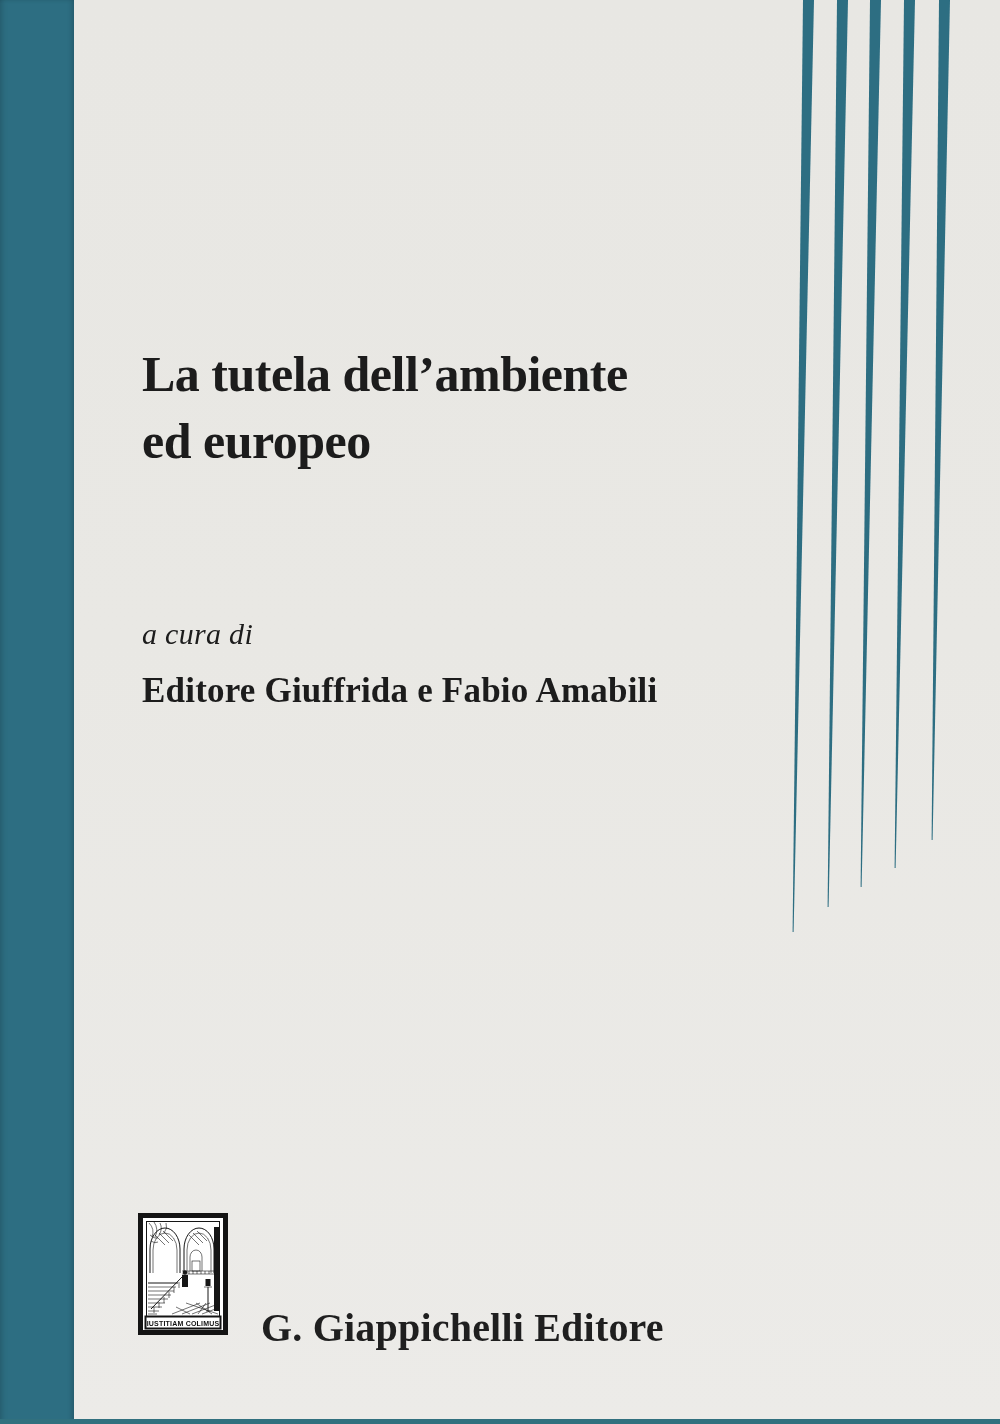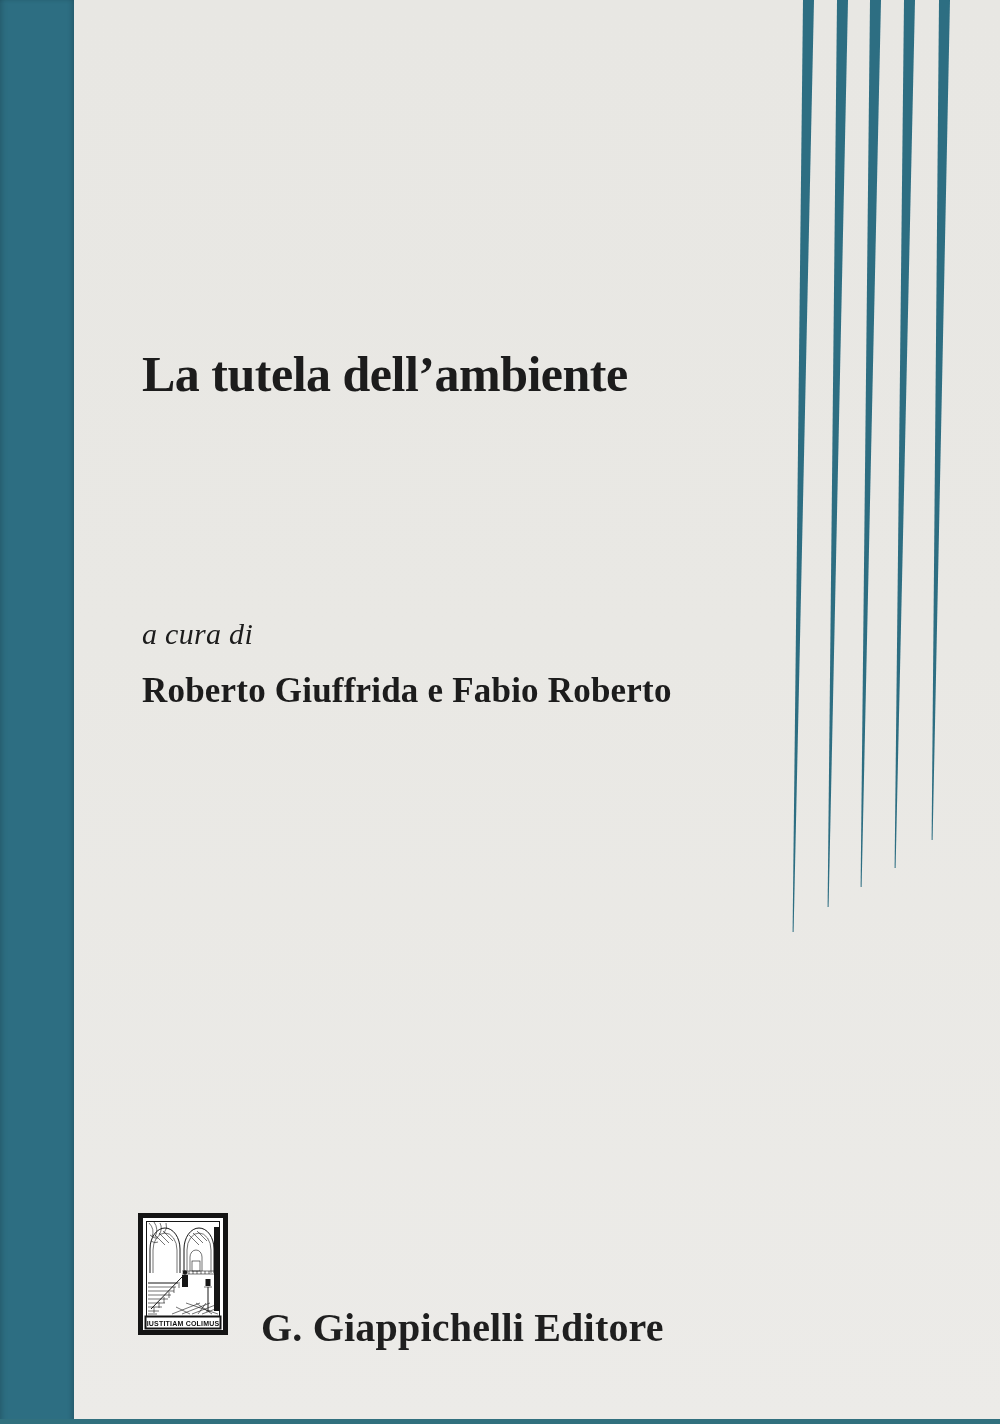--- a/index.html
+++ b/index.html
@@ -111,25 +111,26 @@
   <svg class="stripes" viewBox="0 0 1000 1424" preserveAspectRatio="none" aria-hidden="true">
     <polygon class="stripe" points="803,0 814,0 793.6,932 792.6,932"></polygon>
     <polygon class="stripe" points="837,0 848,0 828.6,907 827.6,907"></polygon>
     <polygon class="stripe" points="870,0 881,0 861.6,887 860.6,887"></polygon>
     <polygon class="stripe" points="904,0 915,0 895.6,868 894.6,868"></polygon>
     <polygon class="stripe" points="939,0 950,0 932.6,840 931.6,840"></polygon>
   </svg>
 
   <div class="title-block">
     <div class="title-line">La tutela dell’ambiente</div>
+    <div class="title-line">ed europeo</div>
   </div>
 
   <div class="editors-block">
     <div class="edited-by">a cura di</div>
-    <div class="editors">Roberto Giuffrida e Fabio Roberto</div>
+    <div class="editors">Editore Giuffrida e Fabio Amabili</div>
   </div>
 
   <div class="publisher-row">
     <svg class="logo" viewBox="0 0 90 122" aria-hidden="true">
 
       <rect x="2.5" y="2.5" width="85" height="117" fill="#ffffff" stroke="#141414" stroke-width="5"></rect>
       <rect x="8.5" y="8.5" width="73" height="105" fill="#ffffff" stroke="#141414" stroke-width="1"></rect>
 
       <path class="ln" d="M 12 60 L 12 36 A 15 21 0 0 1 42 36 L 42 60"></path>
       <path class="thin" d="M 15 60 L 15 37 A 12 17 0 0 1 39 37 L 39 60"></path>

